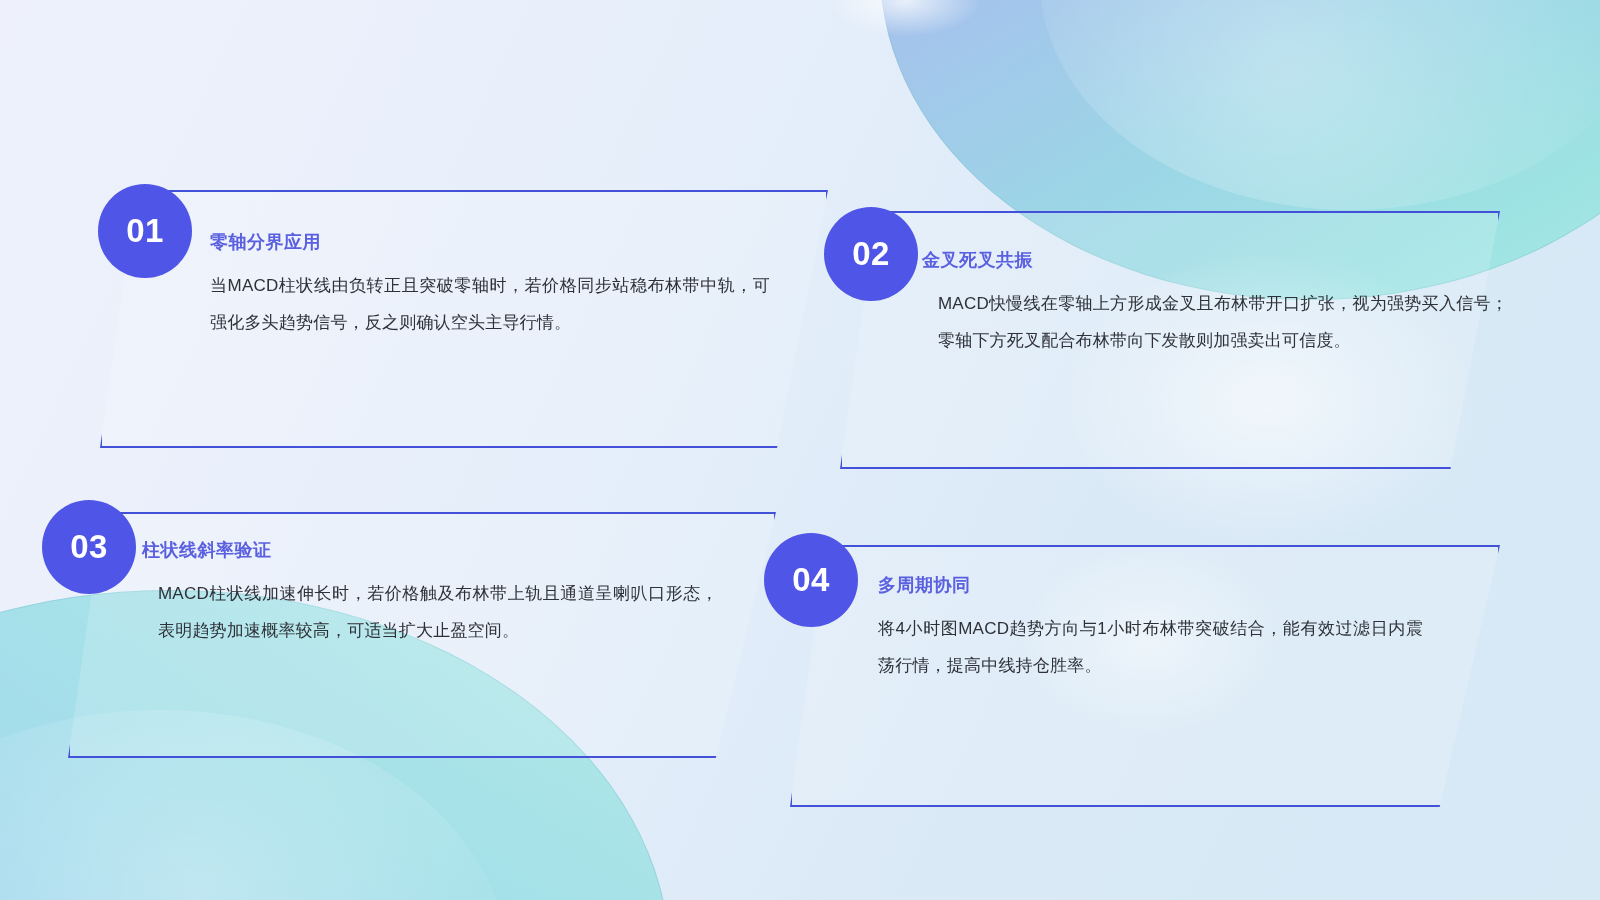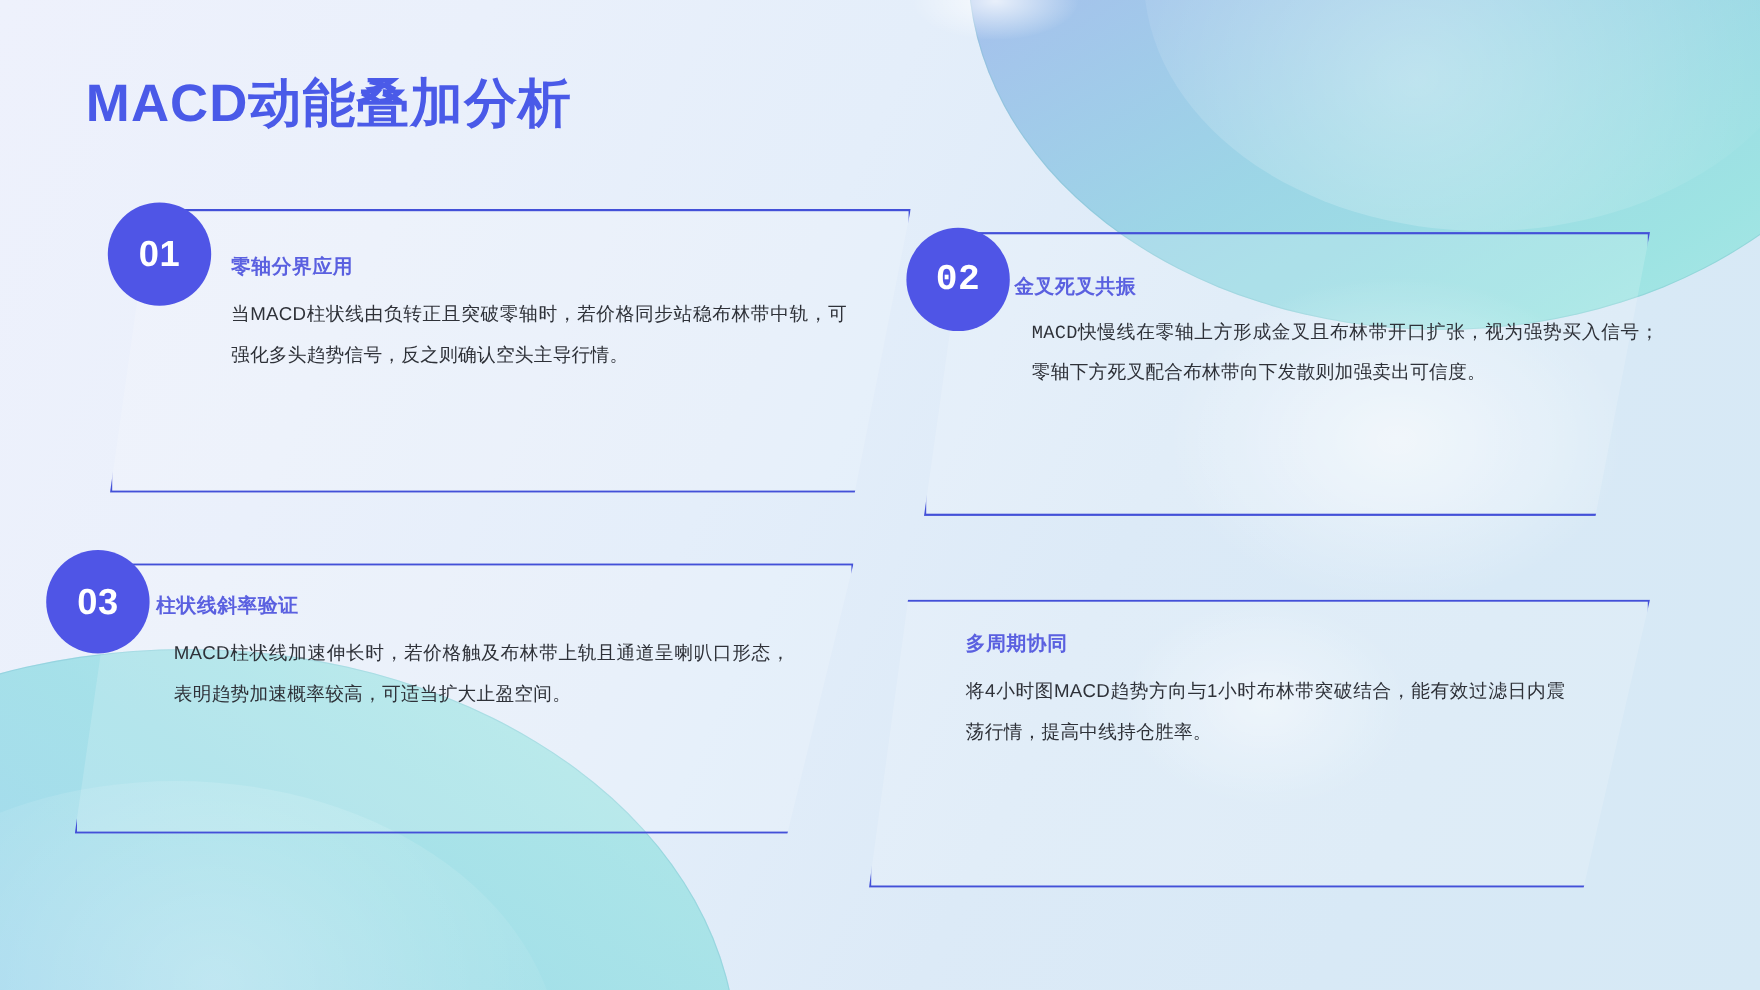--- a/index.html
+++ b/index.html
@@ -152,21 +152,21 @@
     letter-spacing: 0.2px;
     text-align: justify;
   }
 
   
   #card-01 { left: 100px; top: 178px;  width: 728px; height: 258px; margin-top: 12px; }
   #card-01 .badge      { left: -2px;  top: -6px; }
   #card-01 .card-title { left: 110px; top: 40px; }
   #card-01 .card-text  { left: 110px; top: 78px; width: 560px; }
 
-  #card-02 { left: 840px; top: 211px;  width: 660px; height: 258px; font-family: Liberation Mono, monospace; }
+  #card-02 { left: 840px; top: 211px;  width: 660px; height: 258px; }
   #card-02 .shape-a { clip-path: polygon(5.5% 0%, 100% 0%, 92.5% 100%, 0% 100%); }
   #card-02 .badge      { left: -16px; top: -4px; }
   #card-02 .card-title { left: 82px;  top: 37px; }
   #card-02 .card-text  { left: 98px;  top: 75px; width: 570px; }
 
   #card-03 { left: 68px;  top: 512px;  width: 708px; height: 246px; }
   #card-03 .shape-a { clip-path: polygon(5.0% 0%, 100% 0%, 91.5% 100%, 0% 100%); }
   #card-03 .badge      { left: -26px; top: -12px; }
   #card-03 .card-title { left: 74px;  top: 26px; text-align: center; }
   #card-03 .card-text  { left: 90px;  top: 64px; width: 560px; }
@@ -183,21 +183,20 @@
 <div id="slide">
 
   <div class="blob" id="blob-top-right"></div>
   <div class="blob" id="blob-top-right-shine"></div>
   <div class="blob" id="blob-bottom-left"></div>
   <div class="blob" id="blob-bottom-left-shine"></div>
   <div class="blob" id="blob-glow-center"></div>
   <div class="blob" id="blob-glow-top"></div>
   <div class="blob" id="blob-glow-card4"></div>
 
-  <div id="page-title">MACD动能叠加分析</div>
 
   <div class="card" id="card-01">
     <div class="card-shape shape-a"></div>
     <div class="badge">01</div>
     <div class="card-title">零轴分界应用</div>
     <div class="card-text">当MACD柱状线由负转正且突破零轴时，若价格同步站稳布林带中轨，可强化多头趋势信号，反之则确认空头主导行情。</div>
   </div>
 
   <div class="card" id="card-02">
     <div class="card-shape shape-a"></div>
@@ -208,17 +207,18 @@
 
   <div class="card" id="card-03">
     <div class="card-shape shape-a"></div>
     <div class="badge">03</div>
     <div class="card-title">柱状线斜率验证</div>
     <div class="card-text">MACD柱状线加速伸长时，若价格触及布林带上轨且通道呈喇叭口形态，表明趋势加速概率较高，可适当扩大止盈空间。</div>
   </div>
 
   <div class="card" id="card-04">
     <div class="card-shape shape-a"></div>
+    <div class="badge">04</div>
     <div class="card-title">多周期协同</div>
     <div class="card-text">将4小时图MACD趋势方向与1小时布林带突破结合，能有效过滤日内震荡行情，提高中线持仓胜率。</div>
   </div>
 
 </div>
 
 </body></html>

